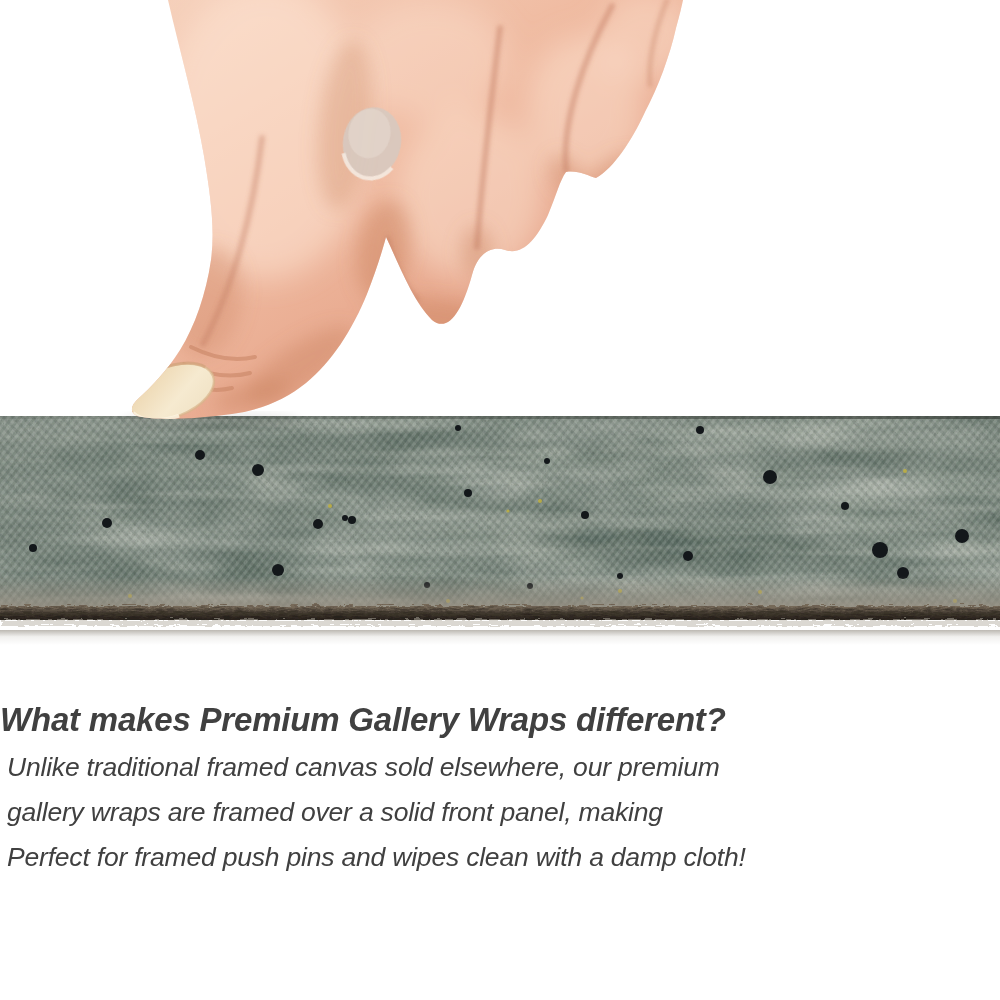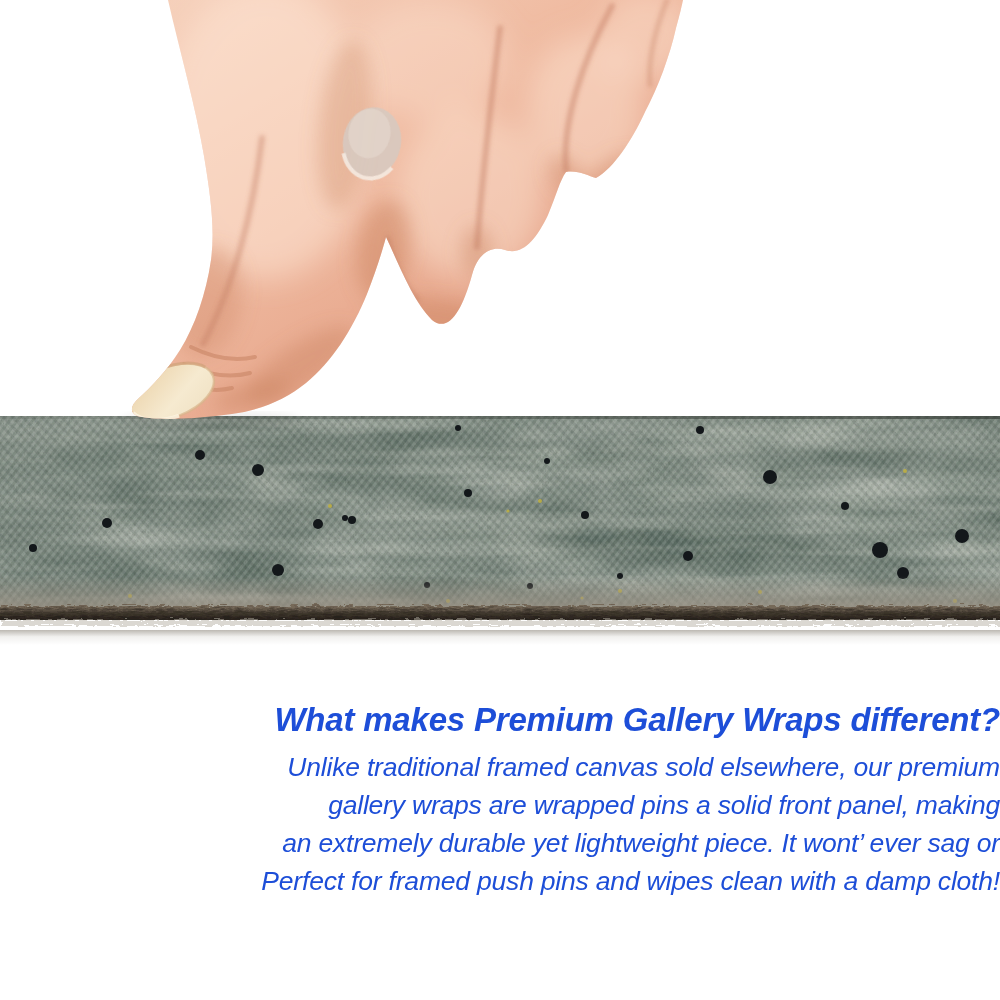--- a/index.html
+++ b/index.html
@@ -9,28 +9,28 @@
   }
   .strip{position:absolute;left:0;top:416px;width:1000px;height:214px;}
   .strip svg{display:block;width:100%;height:100%;}
   .strip-shadow{
     position:absolute;left:0;top:630px;width:1000px;height:15px;
     background:linear-gradient(to bottom, rgba(122,114,101,.5), rgba(192,188,180,.22) 45%, rgba(255,255,255,0));
   }
   .hand{position:absolute;left:0;top:0;width:1000px;height:440px;}
   .hand svg{display:block;width:100%;height:100%;}
   .info{
-    position:absolute;left:0;top:701px;width:1000px;text-align:right;
-    font-style:italic;color:#1d4ed8;
+    position:absolute;left:0;top:701px;width:1000px;text-align:left;
+    font-style:italic;color:#404040;
   }
   .info h1{
     margin:0 0 9px 0;font-size:33px;font-weight:700;letter-spacing:-.2px;
   }
   .info p{
-    margin:0;font-size:26.5px;line-height:38px;font-weight:400;
+    margin:7px;font-size:26.5px;line-height:38px;font-weight:400;
     letter-spacing:-.2px;white-space:nowrap;
   }
 </style>
 </head>
 <body>
 
 <div class="stage">
 
   <div class="strip">
     <svg viewBox="0 0 1000 214" preserveAspectRatio="none">
@@ -252,18 +252,17 @@
           <path d="M 128,398 a 45,25 0 0 0 42,19" fill="none" stroke="#fbf3e0" stroke-width="4" opacity="0.85"></path>
           <path d="M 146,371 a 45,25 0 0 1 66,10" fill="none" stroke="#cf9d76" stroke-width="3" opacity="0.55"></path>
         </g>
       </g>
     </svg>
   </div>
 
   <div class="info">
     <h1>What makes Premium Gallery Wraps different?</h1>
     <p>Unlike traditional framed canvas sold elsewhere, our premium</p>
-    <p>gallery wraps are wrapped pins a solid front panel, making</p>
-    <p>an extremely durable yet lightweight piece. It wont’ ever sag or</p>
+    <p>gallery wraps are framed over a solid front panel, making</p>
     <p>Perfect for framed push pins and wipes clean with a damp cloth!</p>
   </div>
 
 </div>
 
 </body></html>

